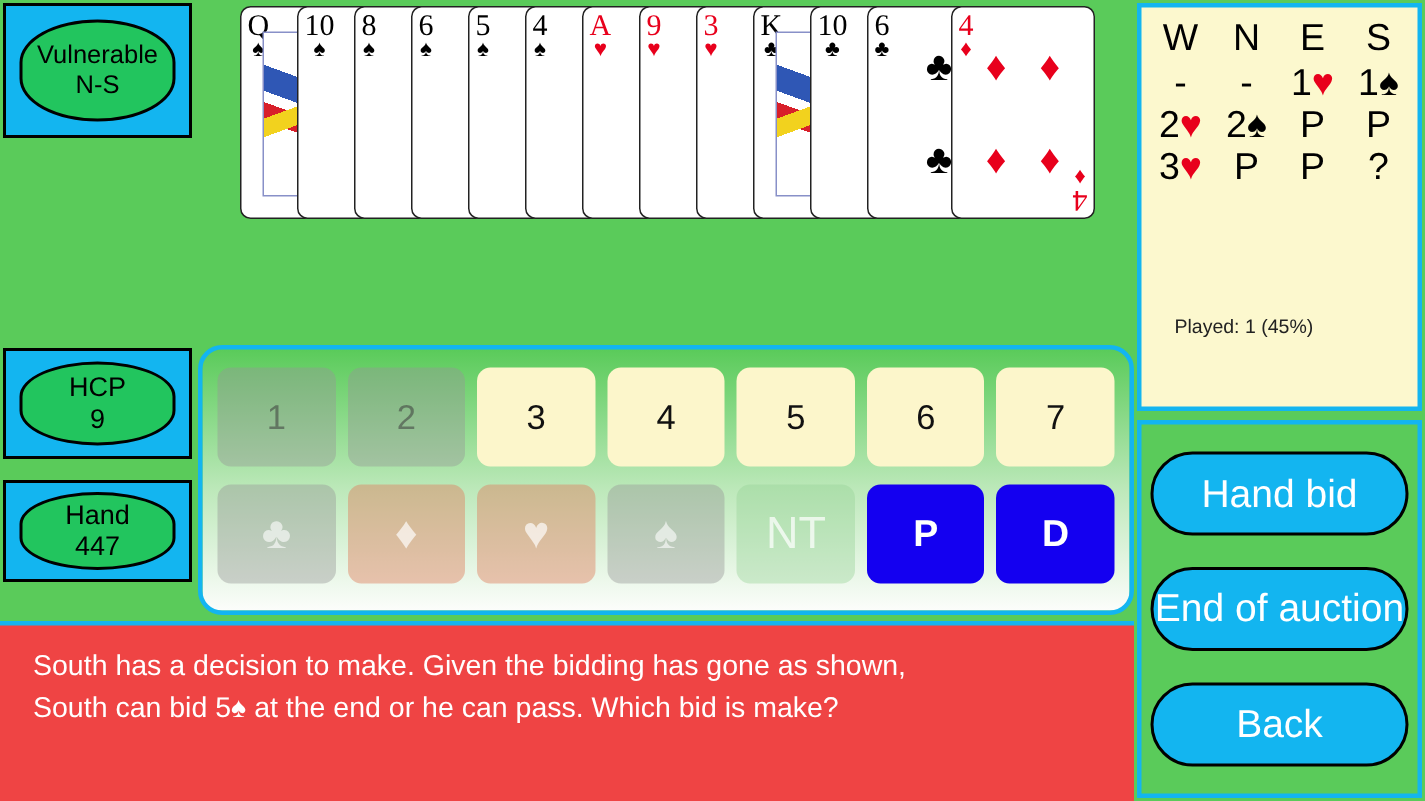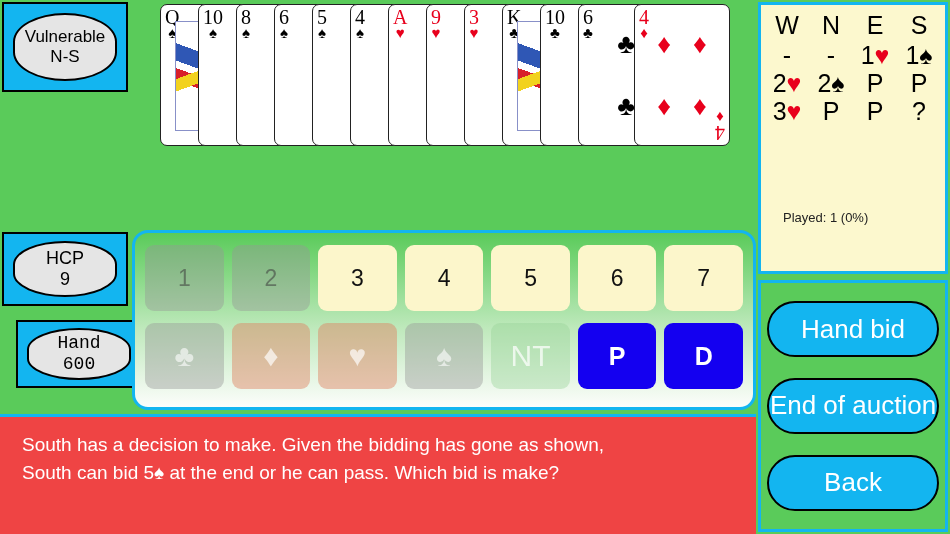--- a/index.html
+++ b/index.html
@@ -11,33 +11,33 @@
   body { background: #5ACB5A; position: relative; }
 
   
   .badge-panel {
     position: absolute;
     background: #13B5F0;
     border: 2px solid #000;
     display: flex; align-items: center; justify-content: center;
   }
   .badge-pill {
-    background: #e5e5e5;
+    background: #22c55e;
     border: 2px solid #000;
     border-radius: 50% / 42%;
     width: 86%; height: 80%;
     display: flex; flex-direction: column;
     align-items: center; justify-content: center;
     line-height: 1.18;
     color: #000;
   }
   #vuln-panel { left: 2px; top: 2px; width: 126px; height: 90px; }
   #vuln-panel .badge-pill { font-size: 17px; }
   #hcp-panel  { left: 2px; top: 232px; width: 126px; height: 74px; }
-  #hand-panel { left: 16px; top: 320px; width: 126px; height: 68px; font-family: Liberation Mono, monospace; }
+  #hand-panel { left: 2px; top: 320px; width: 126px; height: 68px; }
   #hcp-panel .badge-pill, #hand-panel .badge-pill { font-size: 18px; }
 
   
   #card-fan {
     position: absolute; left: 160px; top: 4px;
     height: 148px; width: 560px;
   }
   .card {
     position: absolute; top: 0;
     width: 96px; height: 142px;
@@ -380,21 +380,21 @@
 
 <div class="badge-panel" id="hcp-panel">
   <div class="badge-pill">
     <span>HCP</span>
     <span>9</span>
   </div>
 </div>
 <div class="badge-panel" id="hand-panel">
   <div class="badge-pill">
     <span>Hand</span>
-    <span>600</span>
+    <span>447</span>
   </div>
 </div>
 
 <div id="bidbox">
   <div class="bidrow" id="level-row">
       <div class="bidbtn disabled">1</div>
       <div class="bidbtn disabled">2</div>
       <div class="bidbtn active">3</div>
       <div class="bidbtn active">4</div>
       <div class="bidbtn active">5</div>
@@ -431,20 +431,20 @@
       <div class="cell"><span>1</span><span class="blk">♠</span></div>
       <div class="cell"><span>2</span><span class="red">♥</span></div>
       <div class="cell"><span>2</span><span class="blk">♠</span></div>
       <div class="cell"><span>P</span></div>
       <div class="cell"><span>P</span></div>
       <div class="cell"><span>3</span><span class="red">♥</span></div>
       <div class="cell"><span>P</span></div>
       <div class="cell"><span>P</span></div>
       <div class="cell"><span>?</span></div>
     </div>
-  <div id="played">Played: 1 (0%)</div>
+  <div id="played">Played: 1 (45%)</div>
 </div>
 
 <div id="action-panel">
     <div class="action-btn">Hand bid</div>
     <div class="action-btn">End of auction</div>
     <div class="action-btn">Back</div>
   </div>
 
 </body></html>

